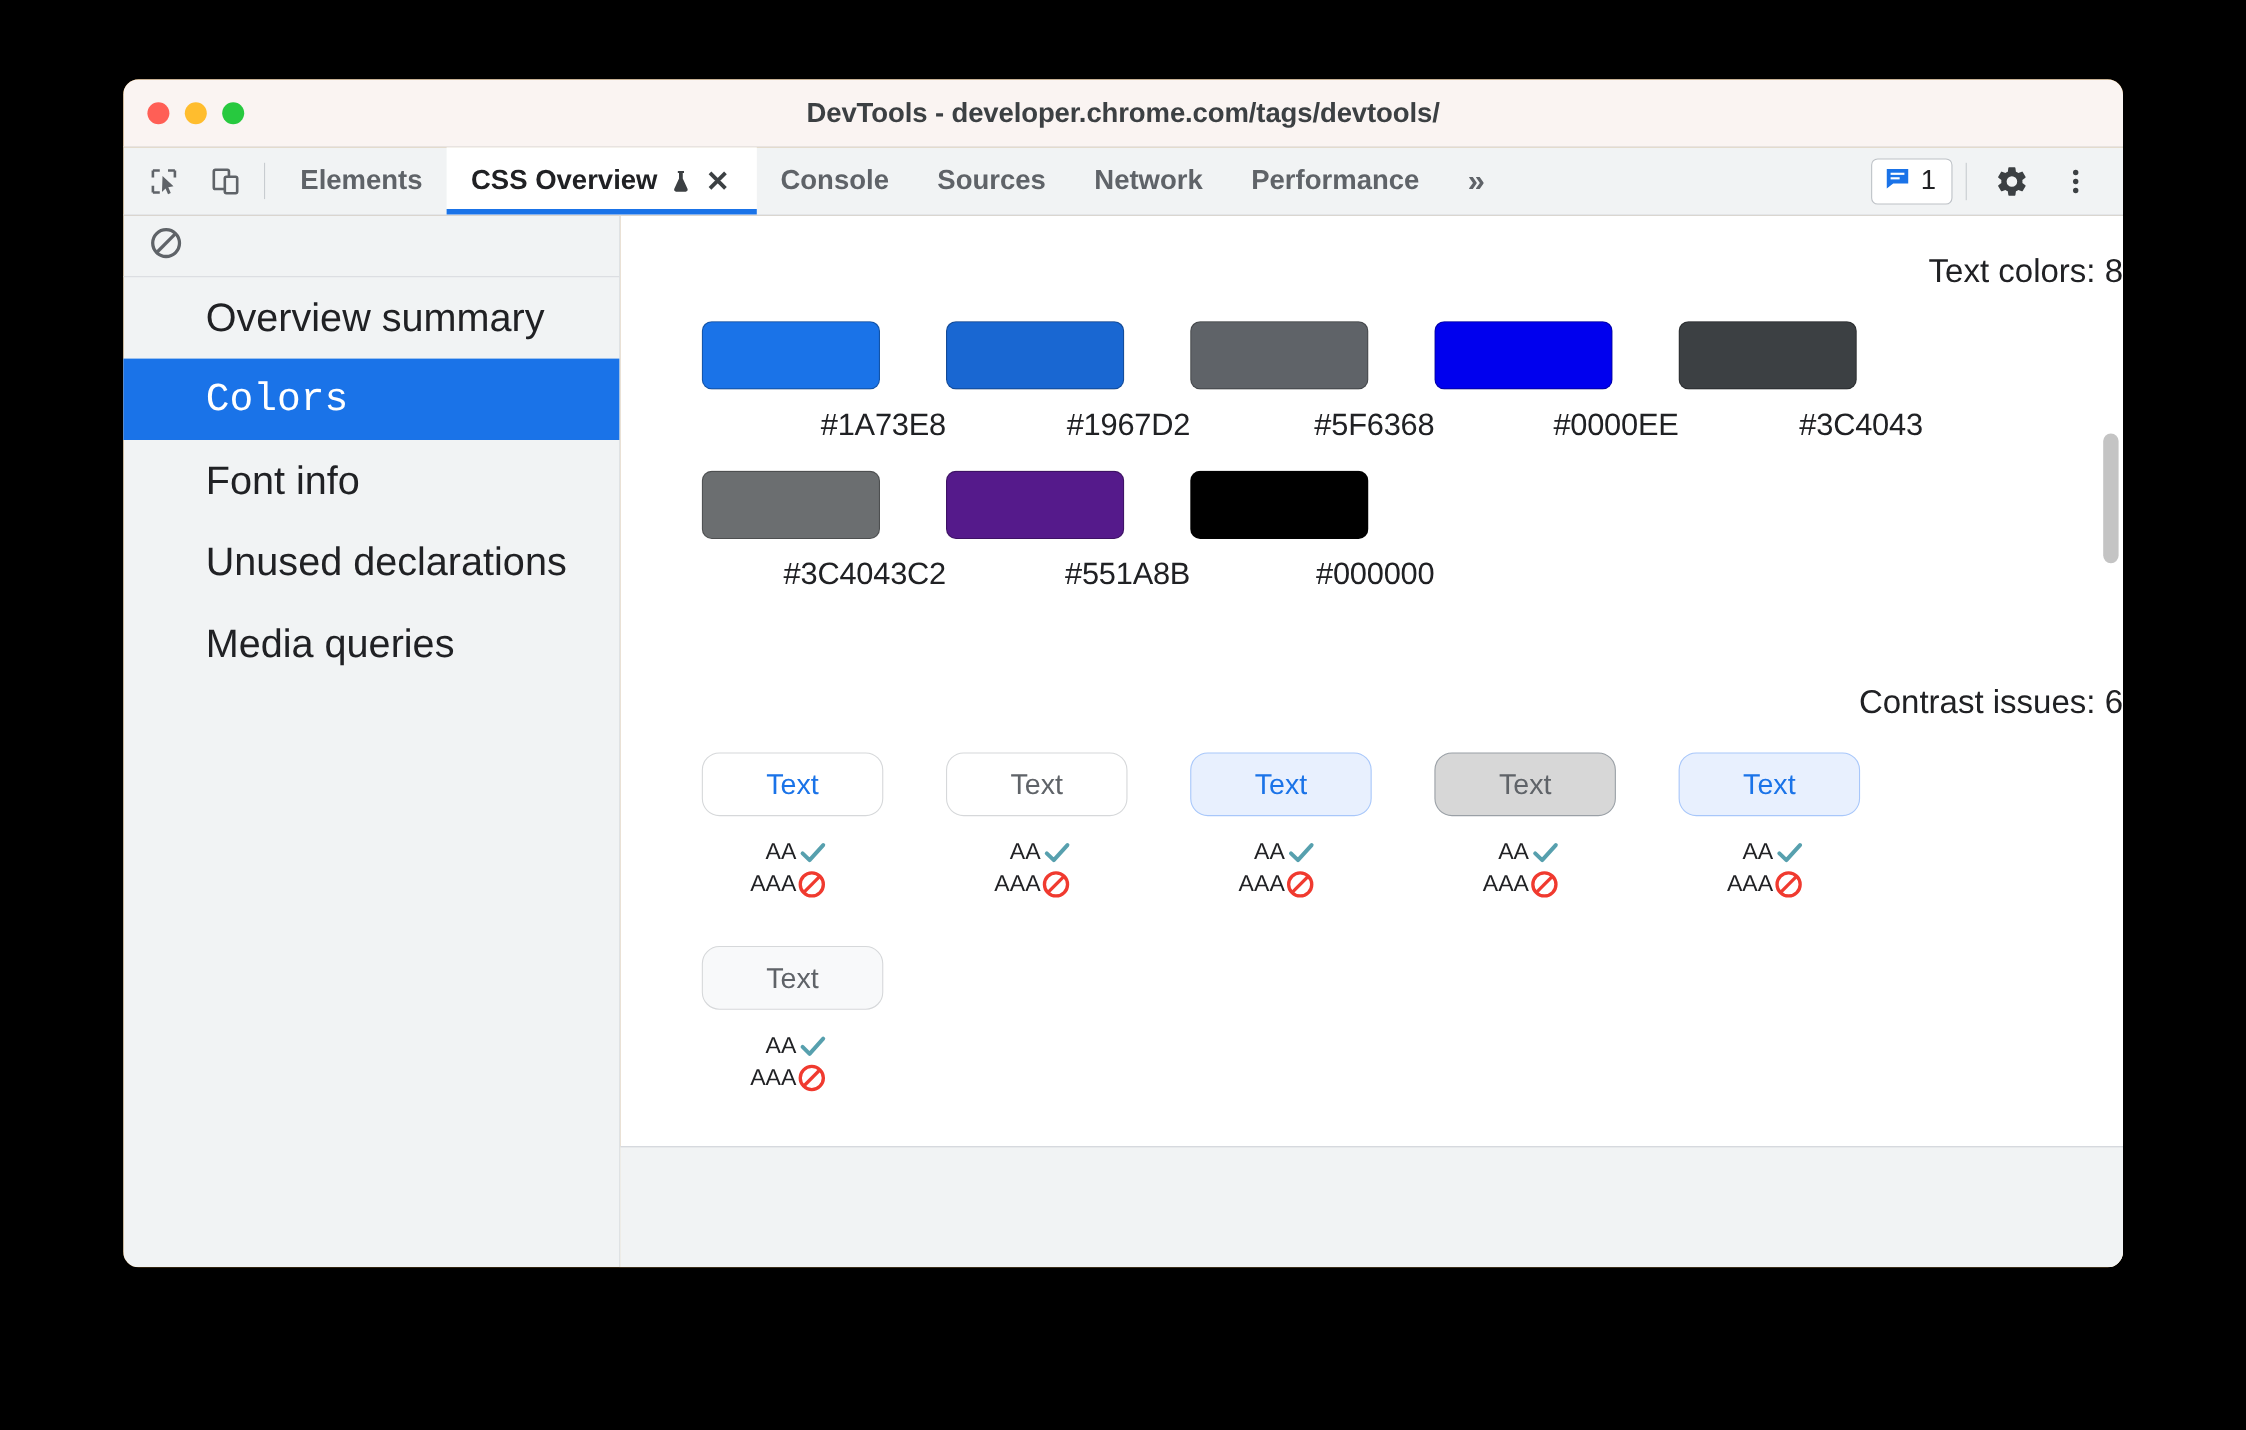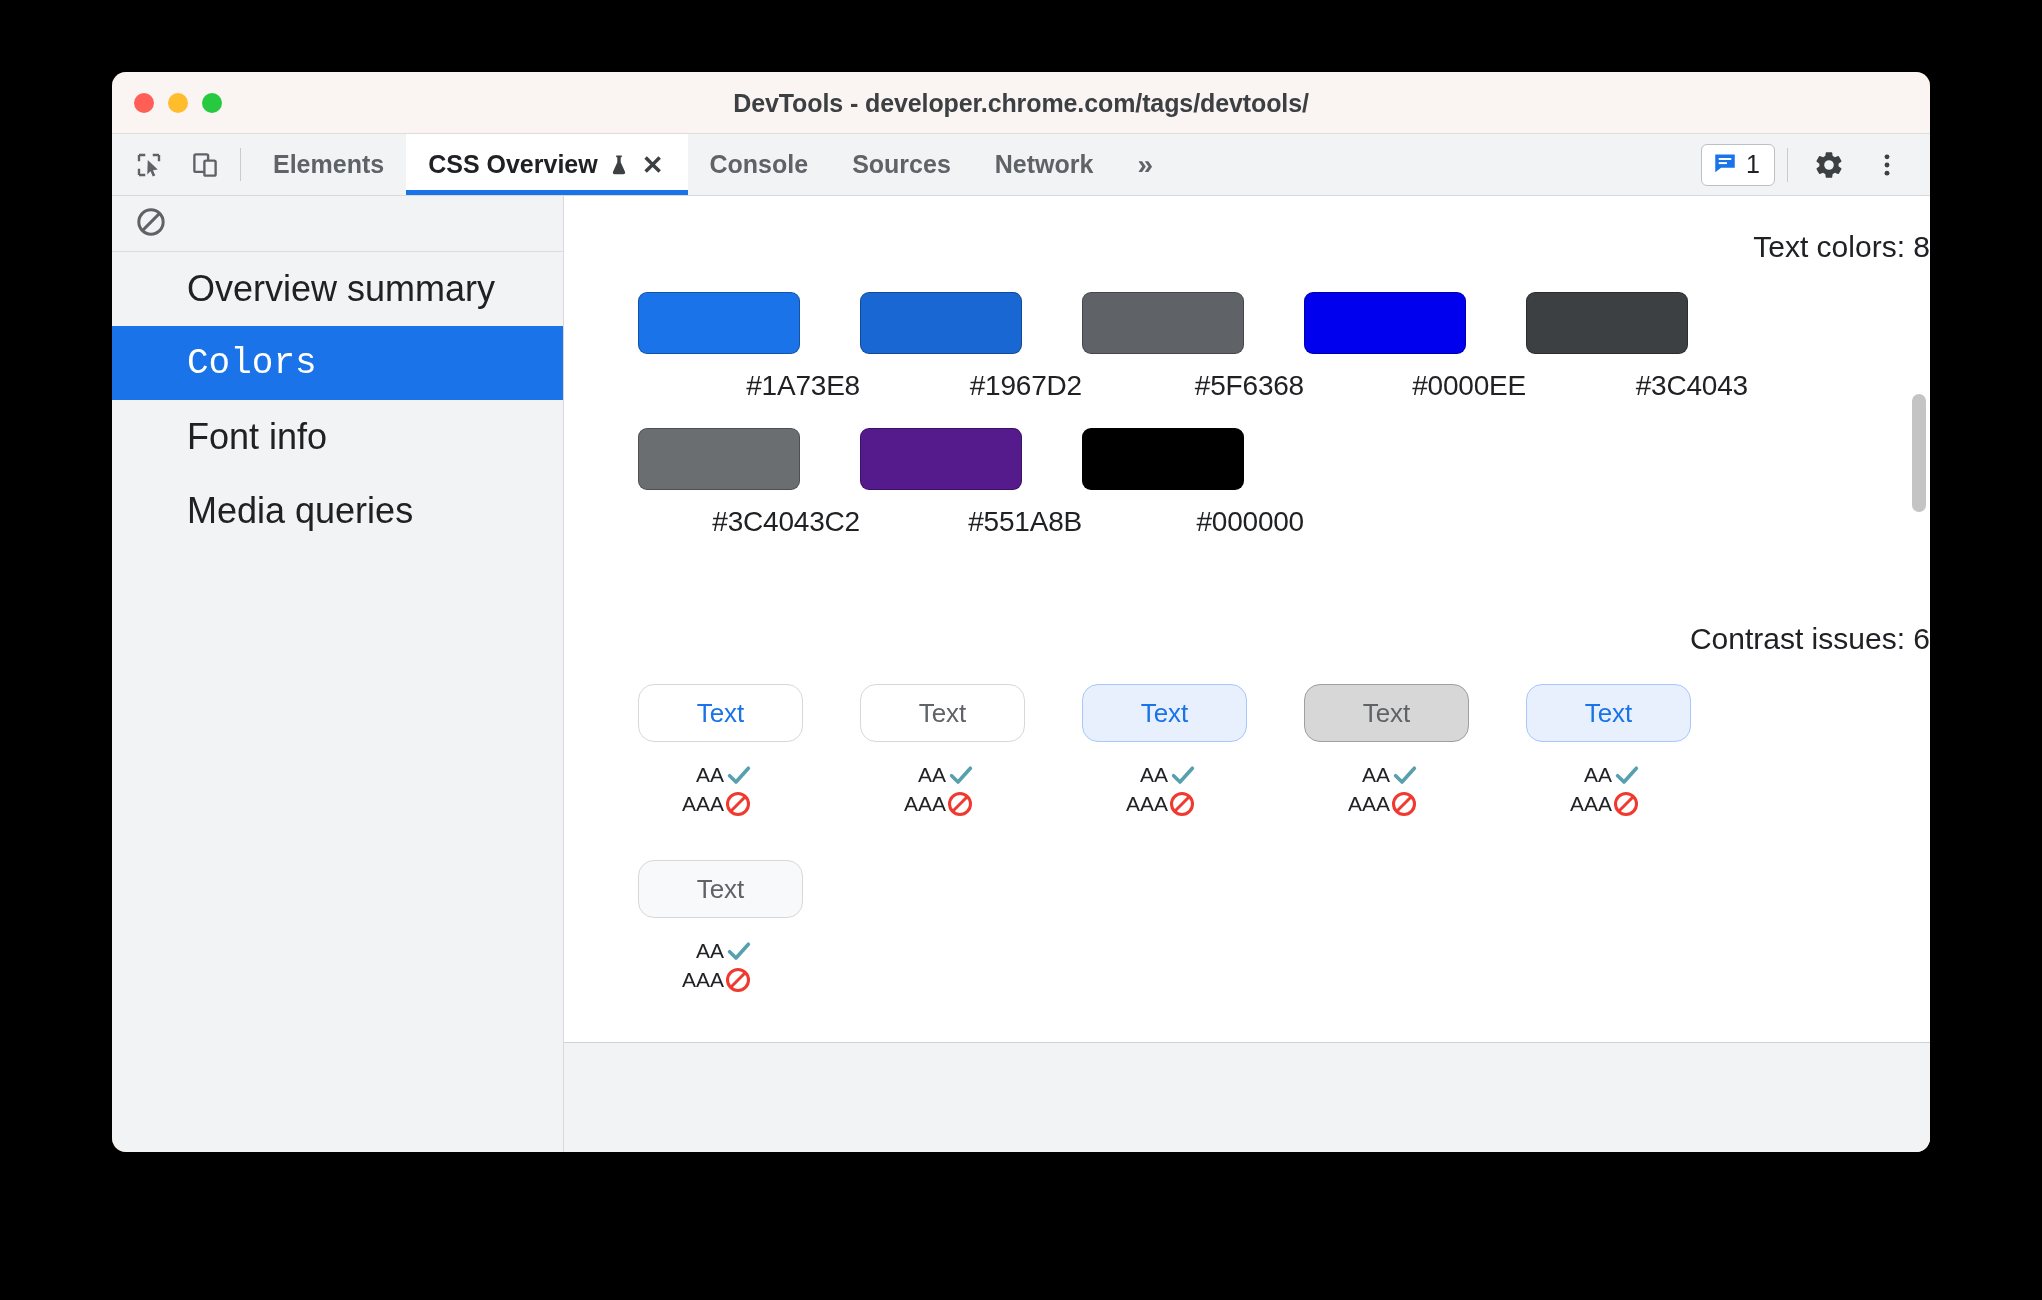--- a/index.html
+++ b/index.html
@@ -317,20 +317,23 @@
       <div class="tab">
         <span>Console</span>
       </div>
       <div class="tab">
         <span>Sources</span>
       </div>
       <div class="tab">
         <span>Network</span>
       </div>
       <div class="tab">
+        <span>Performance</span>
+      </div>
+      <div class="tab">
         <span class="chev">»</span>
       </div>
     </div>
 
     <div class="tabbar-right">
       <div id="issues-pill">
         <span>
           <svg width="26" height="26" viewBox="0 0 24 24" fill="#1a73e8">
             <path d="M3 4.2h18v12.2H8.4L3 20.6z"></path>
             <rect x="6.2" y="7.4" width="11.6" height="1.8" fill="#ffffff"></rect>
@@ -369,20 +372,23 @@
       <div class="side-item">
         <span>Overview summary</span>
       </div>
       <div class="side-item selected">
         <span>Colors</span>
       </div>
       <div class="side-item">
         <span>Font info</span>
       </div>
       <div class="side-item">
+        <span>Unused declarations</span>
+      </div>
+      <div class="side-item">
         <span>Media queries</span>
       </div>
     </div>
 
     <div id="content-area">
       <div id="content-scroll">
 
         <div class="section-title">Text colors: 8</div>
 
         <div class="swatch-grid" id="swatch-grid">

